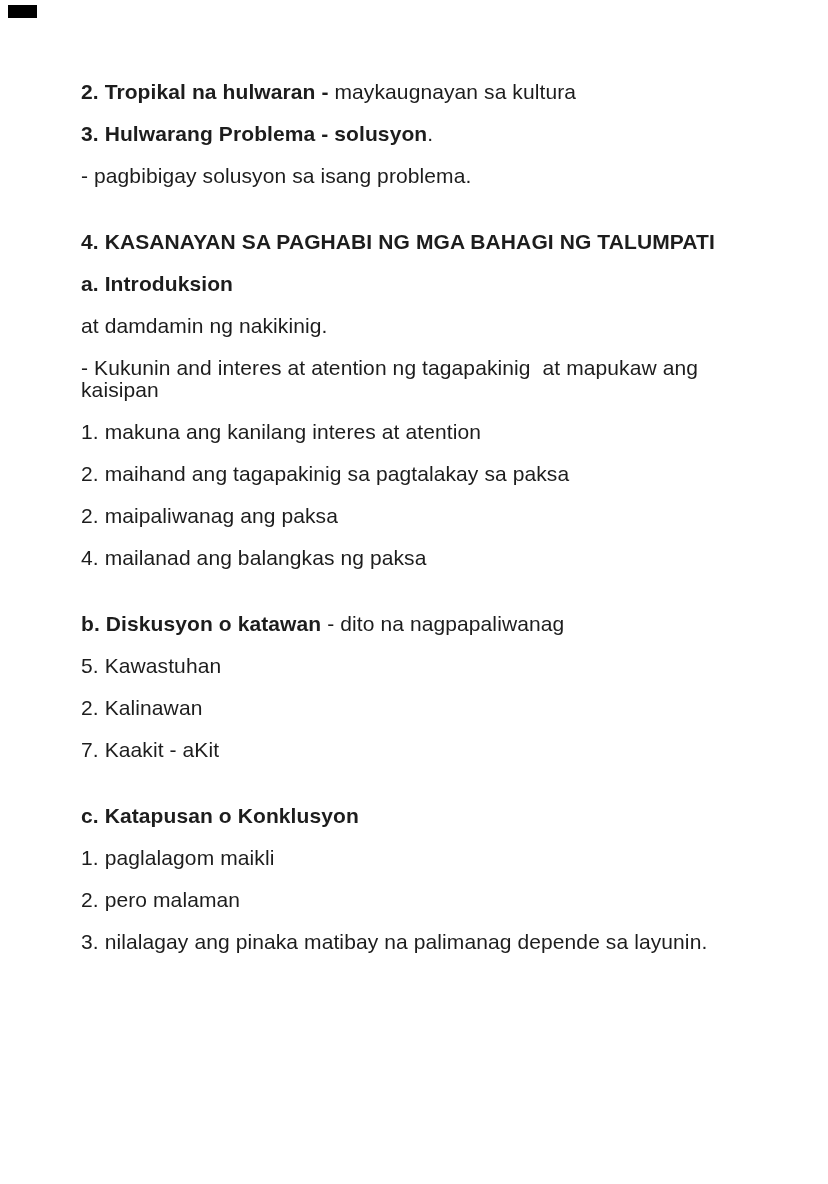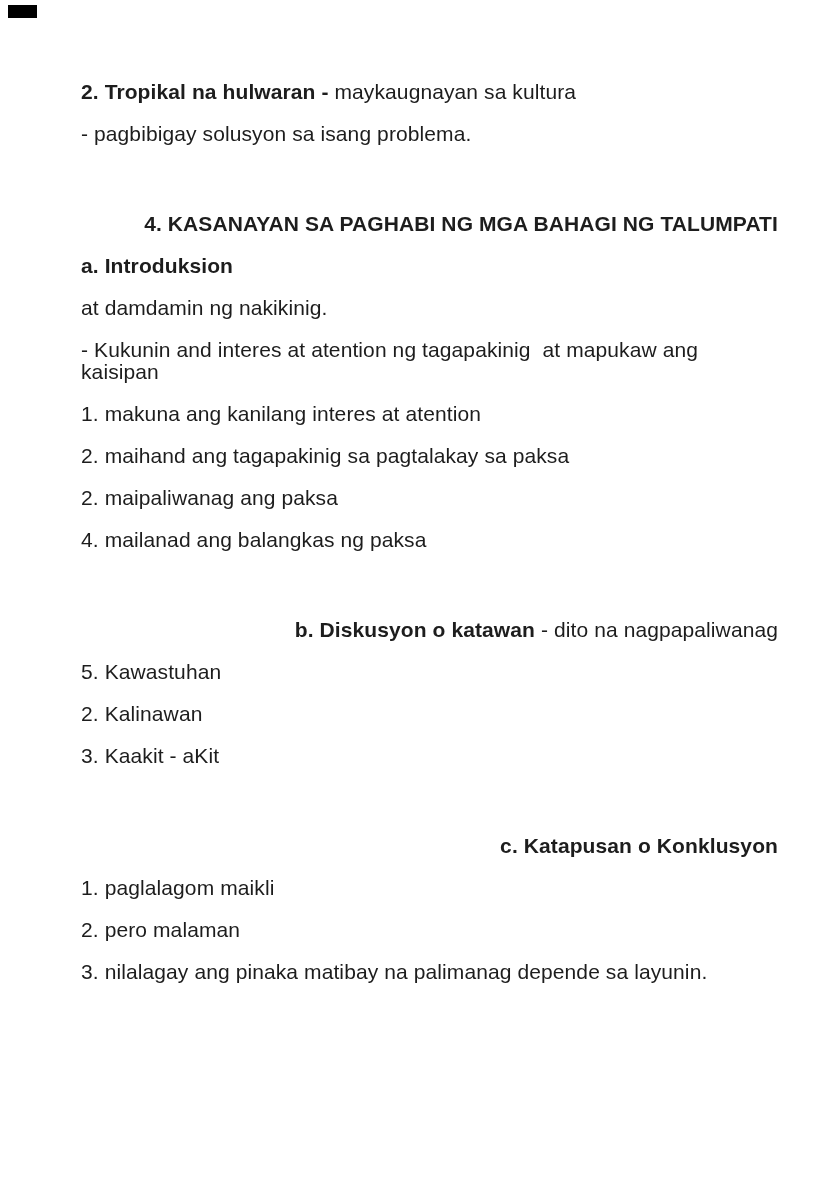--- a/index.html
+++ b/index.html
@@ -34,46 +34,46 @@
   }
   .doc-line {
     margin: 0 0 20px 0;
     font-size: 21px;
     line-height: 22px;
     white-space: pre-wrap;
     color: #1d1d1d;
     letter-spacing: 0.1px;
   }
   .doc-line.gap-before {
-    margin-top: 68px;
-    text-align: right;
+    margin-top: 44px;
   }
   .doc-line .bold {
     font-weight: 700;
   }
 </style>
 </head>
 <body>
 
 <div class="scan-mark"></div>
 
 <div class="doc-page">
   <div>
       <p class="doc-line"><span class="bold">2. Tropikal na hulwaran -</span><span class=""> maykaugnayan sa kultura</span></p>
+      <p class="doc-line"><span class="bold">3. Hulwarang Problema - solusyon</span><span class="">.</span></p>
       <p class="doc-line"><span class="">- pagbibigay solusyon sa isang problema.</span></p>
       <p class="doc-line gap-before"><span class="bold">4. KASANAYAN SA PAGHABI NG MGA BAHAGI NG TALUMPATI</span></p>
       <p class="doc-line"><span class="bold">a. Introduksion</span></p>
       <p class="doc-line"><span class="">at damdamin ng nakikinig.</span></p>
       <p class="doc-line"><span class="">- Kukunin and interes at atention ng tagapakinig  at mapukaw ang kaisipan</span></p>
       <p class="doc-line"><span class="">1. makuna ang kanilang interes at atention</span></p>
       <p class="doc-line"><span class="">2. maihand ang tagapakinig sa pagtalakay sa paksa</span></p>
       <p class="doc-line"><span class="">2. maipaliwanag ang paksa</span></p>
       <p class="doc-line"><span class="">4. mailanad ang balangkas ng paksa</span></p>
       <p class="doc-line gap-before"><span class="bold">b. Diskusyon o katawan</span><span class=""> - dito na nagpapaliwanag</span></p>
       <p class="doc-line"><span class="">5. Kawastuhan</span></p>
       <p class="doc-line"><span class="">2. Kalinawan</span></p>
-      <p class="doc-line"><span class="">3. Kaakit - aKit</span></p>
+      <p class="doc-line"><span class="">7. Kaakit - aKit</span></p>
       <p class="doc-line gap-before"><span class="bold">c. Katapusan o Konklusyon</span></p>
       <p class="doc-line"><span class="">1. paglalagom maikli</span></p>
       <p class="doc-line"><span class="">2. pero malaman</span></p>
       <p class="doc-line"><span class="">3. nilalagay ang pinaka matibay na palimanag depende sa layunin.</span></p>
     </div>
 </div>
 
 </body></html>

